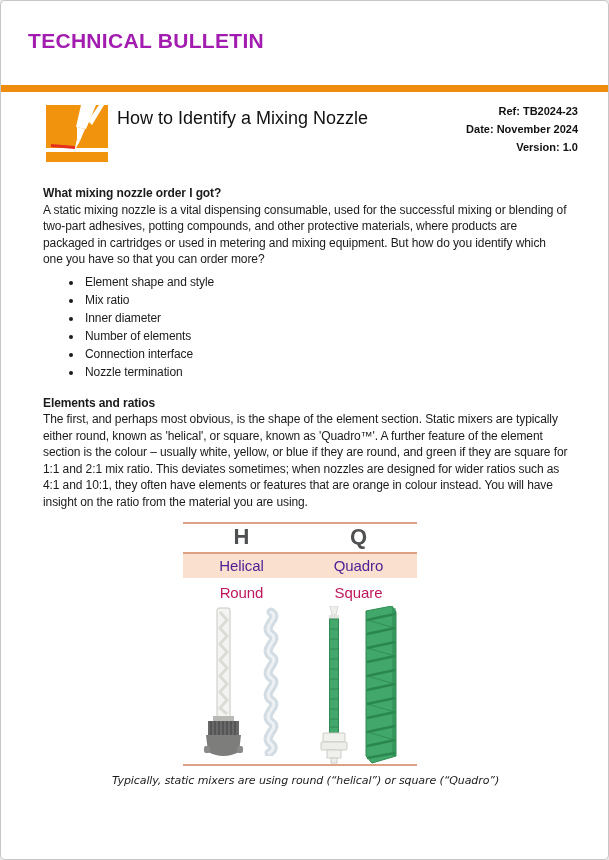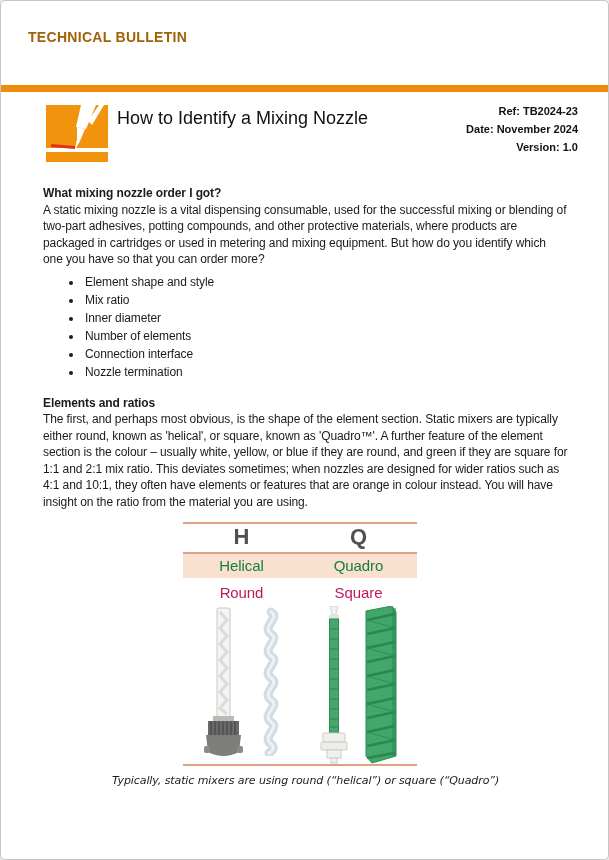--- a/index.html
+++ b/index.html
@@ -4,22 +4,22 @@
 <style>
   html,body{margin:0;padding:0;background:#e9e9e9;}
   .page{
     position:relative;width:609px;height:860px;margin:0 auto;background:#fff;
     border:1px solid #c6c6c6;border-radius:5px;box-sizing:border-box;overflow:hidden;
     font-family:"Liberation Sans",sans-serif;color:#1b1b1b;
   }
   
   .header{position:relative;height:91px;}
   .header-title{
-    position:absolute;left:27px;top:28px;font-size:14px;font-weight:bold;
-    color:#a16207;letter-spacing:0.3px;
+    position:absolute;left:27px;top:28px;font-size:21px;font-weight:bold;
+    color:#a21caf;letter-spacing:0.3px;
   }
   .logo{position:absolute;right:27px;top:24px;text-align:left;}
   .logo-word{
     display:block;position:relative;font-size:29px;font-weight:800;line-height:1;
     color:#85878A;letter-spacing:-0.5px;font-family:"Liberation Sans",sans-serif;
   }
   .logo-word::after{
     content:"";position:absolute;left:0;right:0;top:3px;bottom:2px;
     background:repeating-linear-gradient(to bottom,transparent 0 2.6px,#ffffff 2.6px 4px);
     pointer-events:none;
@@ -47,21 +47,21 @@
   .figure{margin:12px 0 0 0;}
   .fig-table{
     width:234px;margin:0 0 0 140px;
     border-top:2px solid #DFA183;border-bottom:2px solid #DFA183;
   }
   .fig-row{display:flex;}
   .fig-cell{width:50%;text-align:center;}
   .fig-letters .fig-cell{font-size:22px;font-weight:bold;color:#4E5052;padding:5px 0 6px;}
   .fig-divider{height:2px;background:#DFA183;}
   .fig-names{background:#FAE0CE;}
-  .fig-names .fig-cell{font-size:15px;color:#15803d;padding:4px 4px;}
+  .fig-names .fig-cell{font-size:15px;color:#4c1d95;padding:4px 4px;}
   .fig-shapes .fig-cell{font-size:15px;color:#be185d;padding:7px 0 2px;}
   .fig-images{height:160px;align-items:flex-end;}
   .img-cell{display:flex;justify-content:center;align-items:flex-end;gap:13px;height:160px;}
   .fig-caption{
     text-align:center;margin:7px 0 0 0;
     font-family:"DejaVu Sans",sans-serif;font-style:italic;font-size:11px;color:#1b1b1b;
   }
 </style>
 </head>
 <body>

